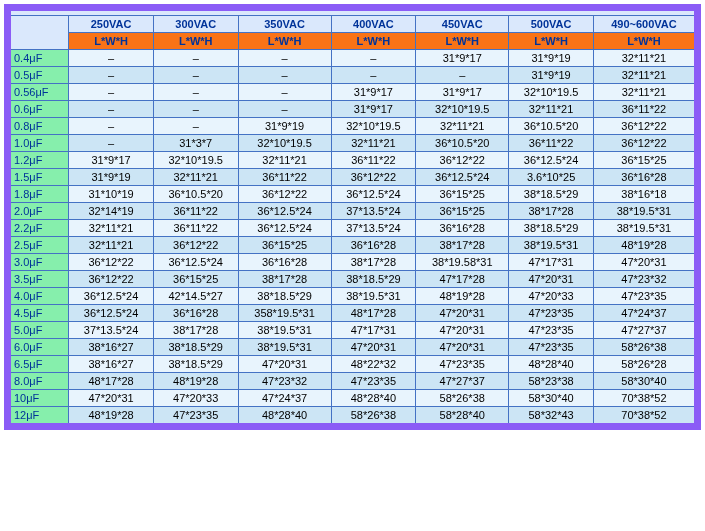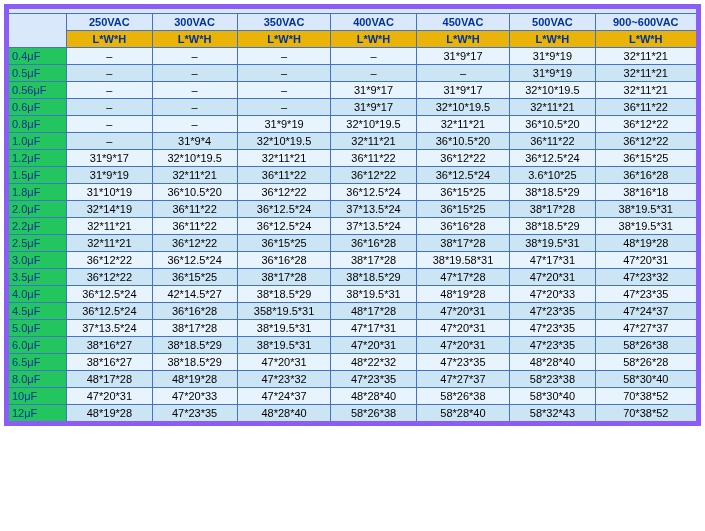--- a/index.html
+++ b/index.html
@@ -9,82 +9,82 @@
       background: #fff;
       width: 705px;
     }
     .table-container {
       width: 705px;
       padding: 4px;
     }
     table {
       width: 100%;
       border-collapse: collapse;
-      border: 5px solid #8b5cf6;
+      border: 7px solid #8b5cf6;
     }
     th, td {
       border: 1px solid #4472c4;
       text-align: center;
       padding: 2px 3px;
       white-space: nowrap;
     }
     .header-main {
       background-color: #dae8fc;
       color: #003399;
       font-size: 13px;
       font-weight: bold;
       text-align: center;
     }
     .header-volt {
       background-color: #dae8fc;
       color: #003399;
       font-weight: bold;
     }
     .header-sub {
-      background-color: #eab308;
+      background-color: #f97316;
       color: #003399;
     }
     .header-rated {
       background-color: #dae8fc;
       color: #003399;
       font-weight: bold;
       vertical-align: middle;
     }
     .row-odd {
       background-color: #e8f4fd;
     }
     .row-even {
       background-color: #cce5f5;
     }
     td:first-child {
       text-align: left;
       font-weight: normal;
       color: #003399;
-      background-color: #22c55e;
+      background-color: #86efac;
     }
   </style>
 </head>
 <body>
 
 <div class="table-container">
   <table>
     <thead>
       <tr>
         <th class="header-main" colspan="8"></th>
       </tr>
       <tr>
         <th class="header-rated" rowspan="2"></th>
 
       <th class="header-volt">250VAC</th>
           <th class="header-volt">300VAC</th>
           <th class="header-volt">350VAC</th>
           <th class="header-volt">400VAC</th>
           <th class="header-volt">450VAC</th>
           <th class="header-volt">500VAC</th>
-          <th class="header-volt">900~600VAC</th>
+          <th class="header-volt">490~600VAC</th>
         </tr>
       <tr id="sub-header-row">
       <th class="header-sub">L*W*H</th>
           <th class="header-sub">L*W*H</th>
           <th class="header-sub">L*W*H</th>
           <th class="header-sub">L*W*H</th>
           <th class="header-sub">L*W*H</th>
           <th class="header-sub">L*W*H</th>
           <th class="header-sub">L*W*H</th>
         </tr>
@@ -136,21 +136,21 @@
           <td>–</td>
           <td>31*9*19</td>
           <td>32*10*19.5</td>
           <td>32*11*21</td>
           <td>36*10.5*20</td>
           <td>36*12*22</td>
         </tr>
         <tr class="row-even">
           <td>1.0μF</td>
           <td>–</td>
-          <td>31*9*4</td>
+          <td>31*3*7</td>
           <td>32*10*19.5</td>
           <td>32*11*21</td>
           <td>36*10.5*20</td>
           <td>36*11*22</td>
           <td>36*12*22</td>
         </tr>
         <tr class="row-odd">
           <td>1.2μF</td>
           <td>31*9*17</td>
           <td>32*10*19.5</td>

